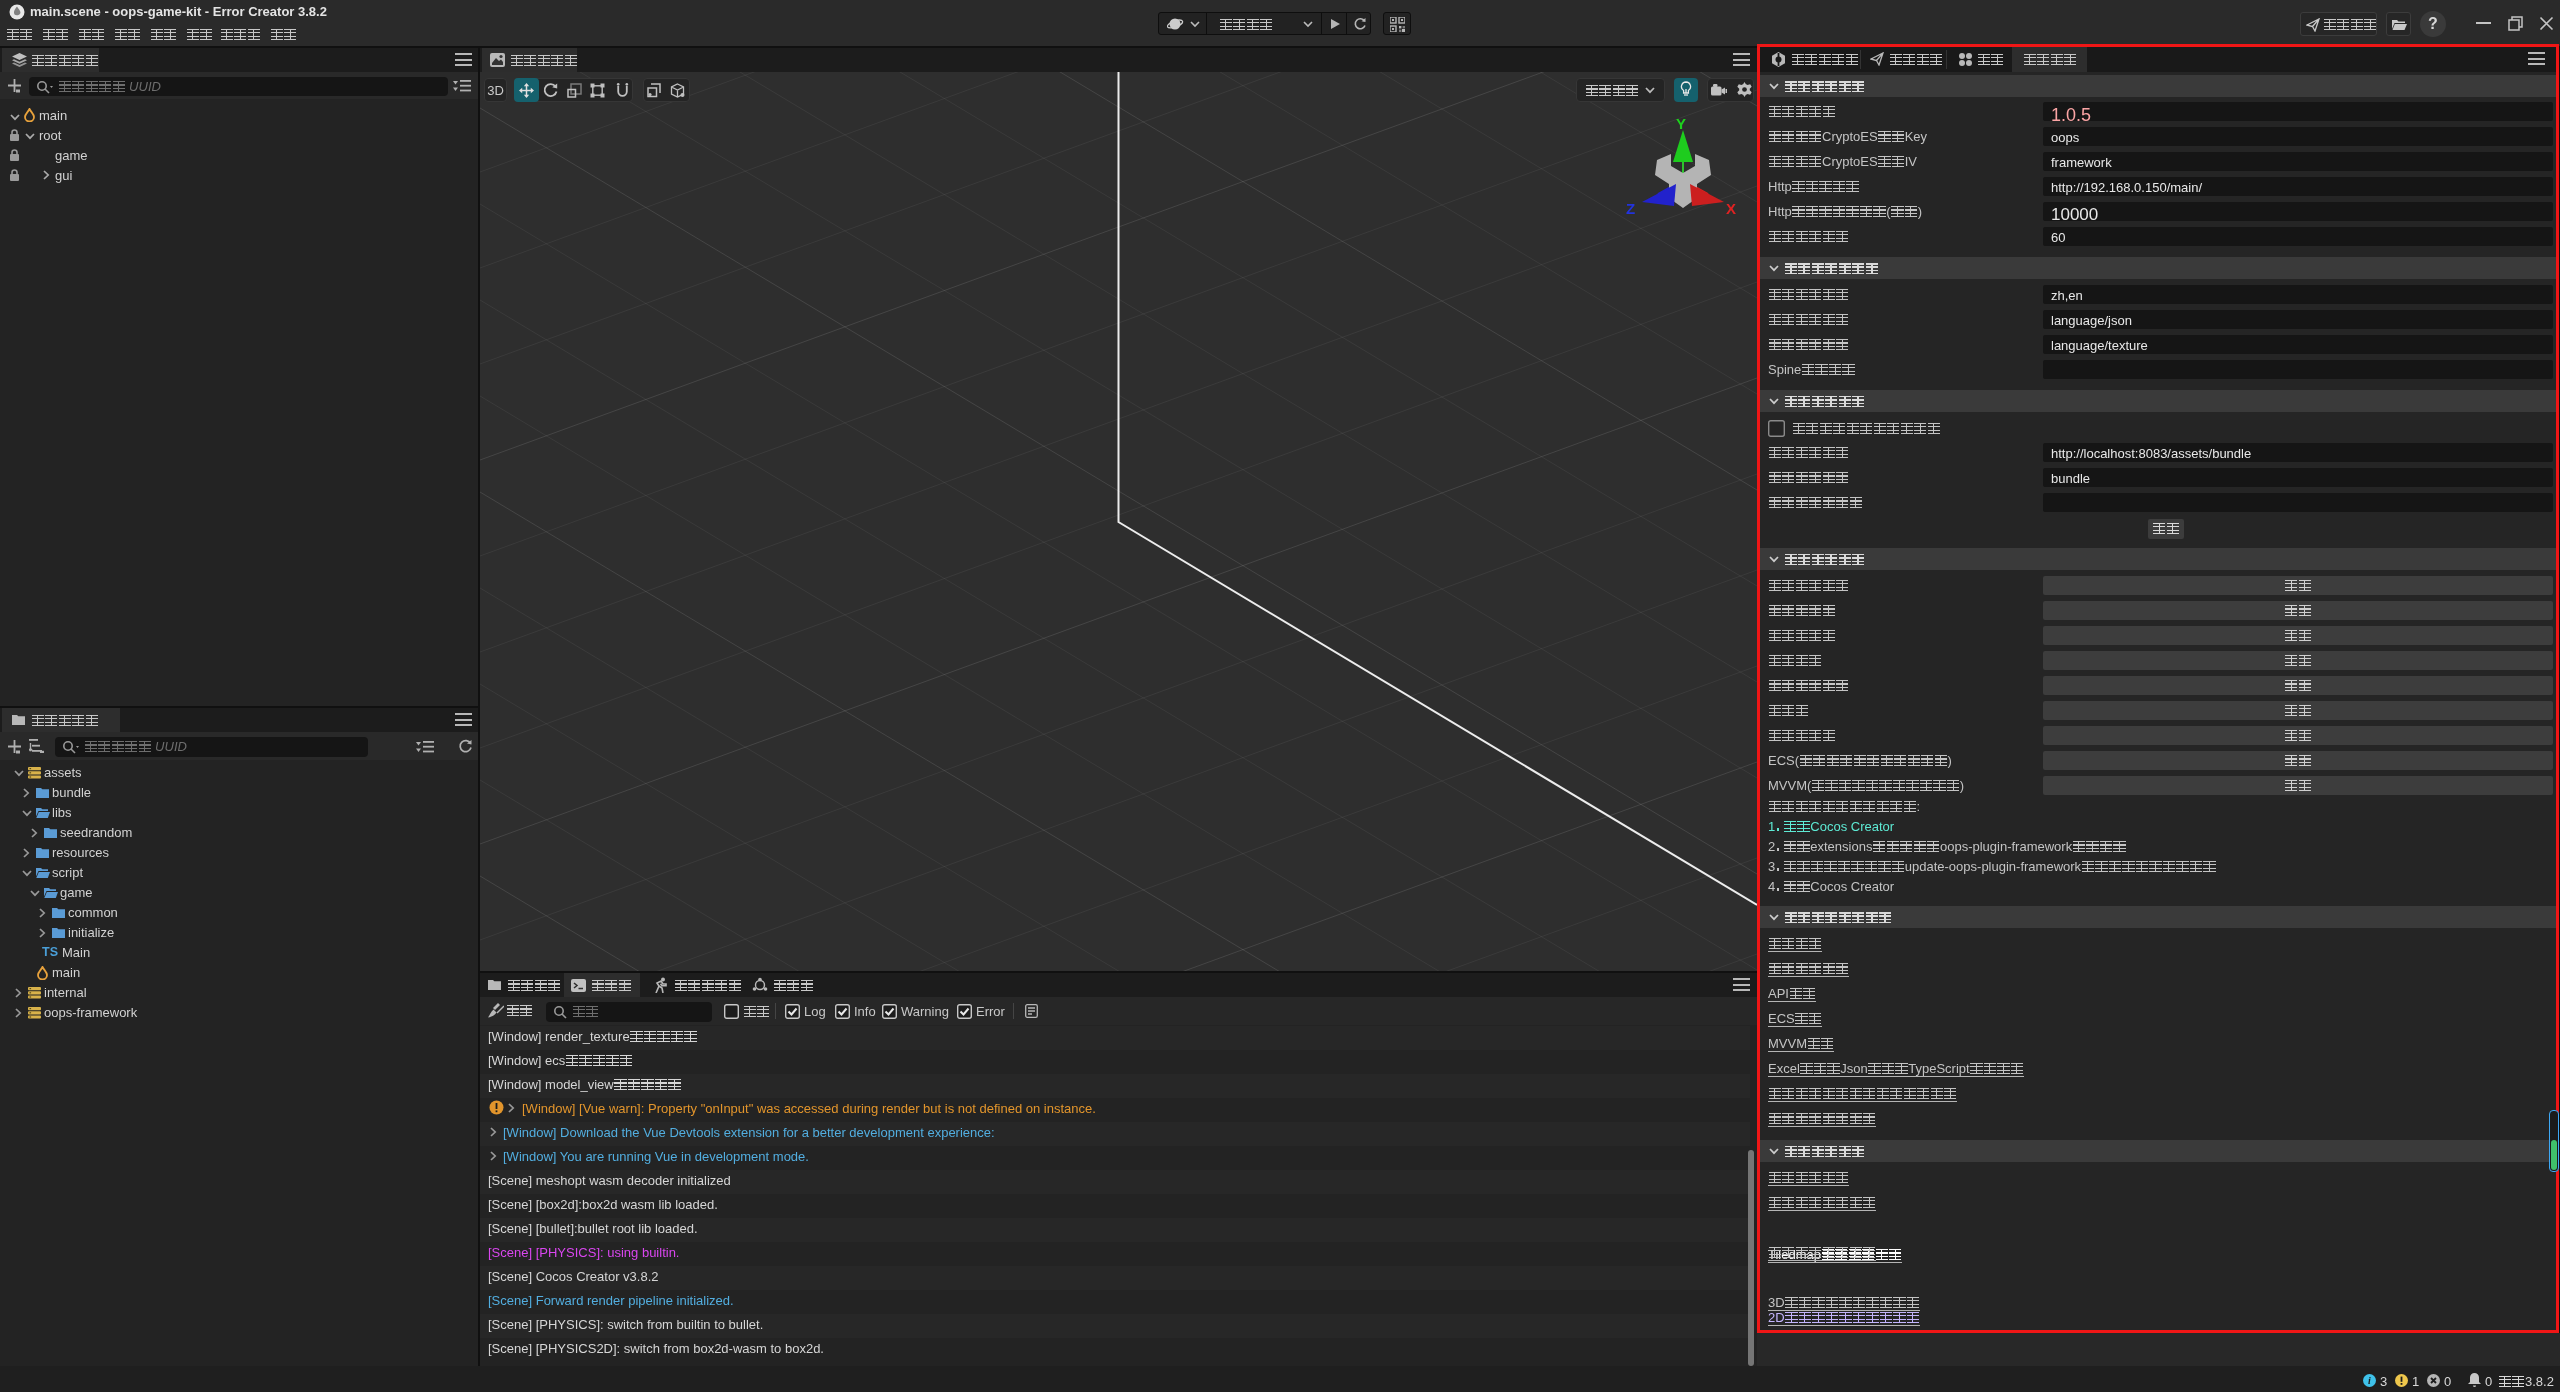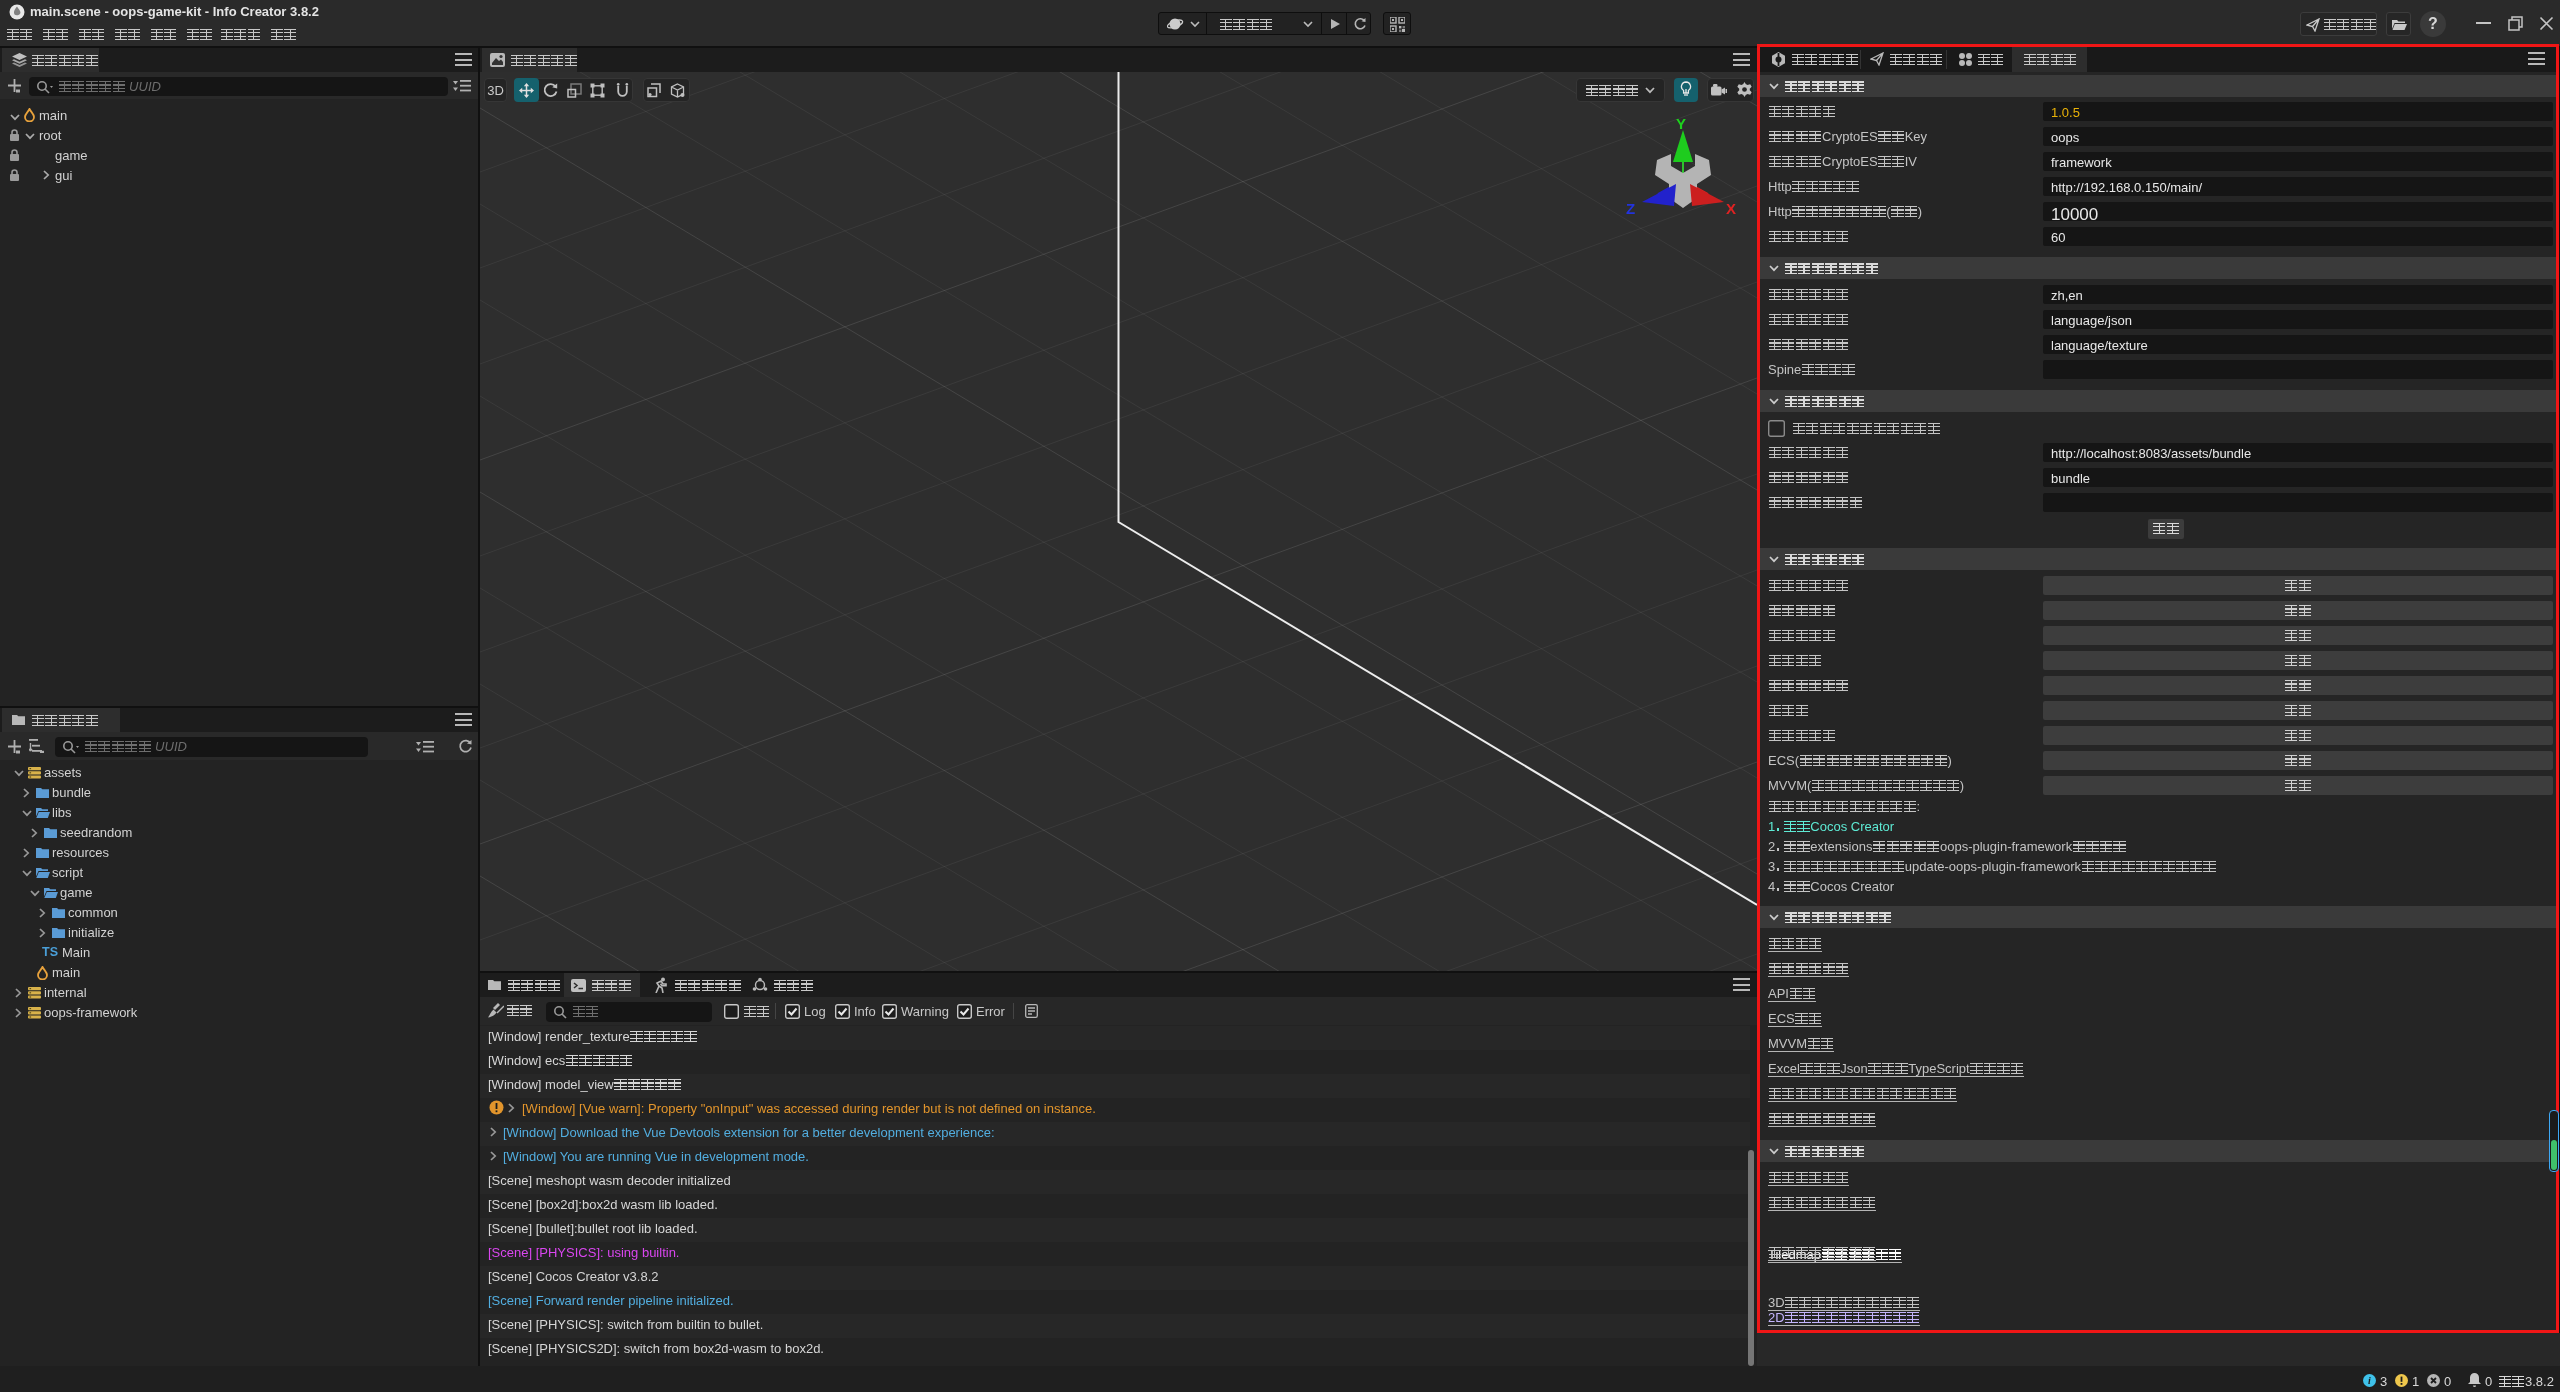--- a/index.html
+++ b/index.html
@@ -15,21 +15,21 @@
 .lnk{border-bottom:1px solid #b5b5b5;padding-bottom:0px}
 svg{display:block}
 </style></head>
 <body>
 
 <div class="ab" style="left:0;top:0;width:2560px;height:46px;background:#2a2a2a"></div>
 <svg class="ab" style="left:9px;top:4px" width="16" height="16" viewBox="0 0 16 16">
 <circle cx="8" cy="8" r="7.5" fill="#e8e8e8"></circle>
     <path d="M8 2.5 C5 6 4.5 8 5.5 10.5 A4 4 0 0 0 11.5 9 C11.5 6.5 9.5 5 8 2.5Z" fill="#555" opacity=".7"></path>
   </svg>
-<div class="ab" style="left:30px;top:4px;font-size:13px;font-weight:bold;color:#e4e4e4">main.scene - oops-game-kit - Info Creator 3.8.2</div>
+<div class="ab" style="left:30px;top:4px;font-size:13px;font-weight:bold;color:#e4e4e4">main.scene - oops-game-kit - Error Creator 3.8.2</div>
 <div class="ab t13" style="left:6px;top:27px"><i class="c"></i><i class="c"></i></div>
 <div class="ab t13" style="left:42px;top:27px"><i class="c"></i><i class="c"></i></div>
 <div class="ab t13" style="left:78px;top:27px"><i class="c"></i><i class="c"></i></div>
 <div class="ab t13" style="left:114px;top:27px"><i class="c"></i><i class="c"></i></div>
 <div class="ab t13" style="left:150px;top:27px"><i class="c"></i><i class="c"></i></div>
 <div class="ab t13" style="left:186px;top:27px"><i class="c"></i><i class="c"></i></div>
 <div class="ab t13" style="left:220px;top:27px"><i class="c"></i><i class="c"></i><i class="c"></i></div>
 <div class="ab t13" style="left:270px;top:27px"><i class="c"></i><i class="c"></i></div>
 <div class="ab" style="left:1158px;top:12px;width:213px;height:23px;background:#222;border:1px solid #0e0e0e;border-radius:3px">
 <svg class="ab" style="left:8px;top:3px" width="17" height="15" viewBox="0 0 17 15">
@@ -575,21 +575,21 @@
 <div class="ab" style="left:768px;top:5px;width:17px;height:13px;border-top:2px solid #b8b8b8;border-bottom:2px solid #b8b8b8">
       <div style="margin-top:3.5px;height:2px;background:#b8b8b8"></div>
     </div>
 <div class="ab" style="left:0;top:28px;width:796px;height:22px;background:#3a3a3a"></div>
 <svg class="ab" style="left:9px;top:36px" width="10" height="7" viewBox="0 0 10 7">
       <path d="M1 1 L5 5.2 L9 1" stroke="#ccc" stroke-width="1.7" fill="none"></path>
     </svg>
 <div class="ab" style="left:24px;top:32px;font-size:13px;font-weight:bold;color:#dadada"><i class="c b"></i><i class="c b"></i><i class="c b"></i><i class="c b"></i><i class="c b"></i><i class="c b"></i></div>
 <div class="ab t13" style="left:8px;top:57px;color:#c4c4c4"><i class="c"></i><i class="c"></i><i class="c"></i><i class="c"></i><i class="c"></i></div>
 <div class="ab" style="left:283px;top:55px;width:510px;height:19px;background:#151515;border-radius:2px"></div>
-<div class="ab" style="left:291px;top:58px;font-size:13px;color:#eab308">1.0.5</div>
+<div class="ab" style="left:291px;top:58px;font-size:18px;color:#fca5a5">1.0.5</div>
 <div class="ab t13" style="left:8px;top:82px;color:#c4c4c4"><i class="c"></i><i class="c"></i><i class="c"></i><i class="c"></i>CryptoES<i class="c"></i><i class="c"></i>Key</div>
 <div class="ab" style="left:283px;top:80px;width:510px;height:19px;background:#151515;border-radius:2px"></div>
 <div class="ab" style="left:291px;top:83px;font-size:13px;color:#e8e8e8">oops</div>
 <div class="ab t13" style="left:8px;top:107px;color:#c4c4c4"><i class="c"></i><i class="c"></i><i class="c"></i><i class="c"></i>CryptoES<i class="c"></i><i class="c"></i>IV</div>
 <div class="ab" style="left:283px;top:105px;width:510px;height:19px;background:#151515;border-radius:2px"></div>
 <div class="ab" style="left:291px;top:108px;font-size:13px;color:#e8e8e8">framework</div>
 <div class="ab t13" style="left:8px;top:132px;color:#c4c4c4">Http<i class="c"></i><i class="c"></i><i class="c"></i><i class="c"></i><i class="c"></i></div>
 <div class="ab" style="left:283px;top:130px;width:510px;height:19px;background:#151515;border-radius:2px"></div>
 <div class="ab" style="left:291px;top:133px;font-size:13px;color:#e8e8e8">http://192.168.0.150/main/</div>
 <div class="ab t13" style="left:8px;top:157px;color:#c4c4c4">Http<i class="c"></i><i class="c"></i><i class="c"></i><i class="c"></i><i class="c"></i><i class="c"></i><i class="c"></i>(<i class="c"></i><i class="c"></i>)</div>

